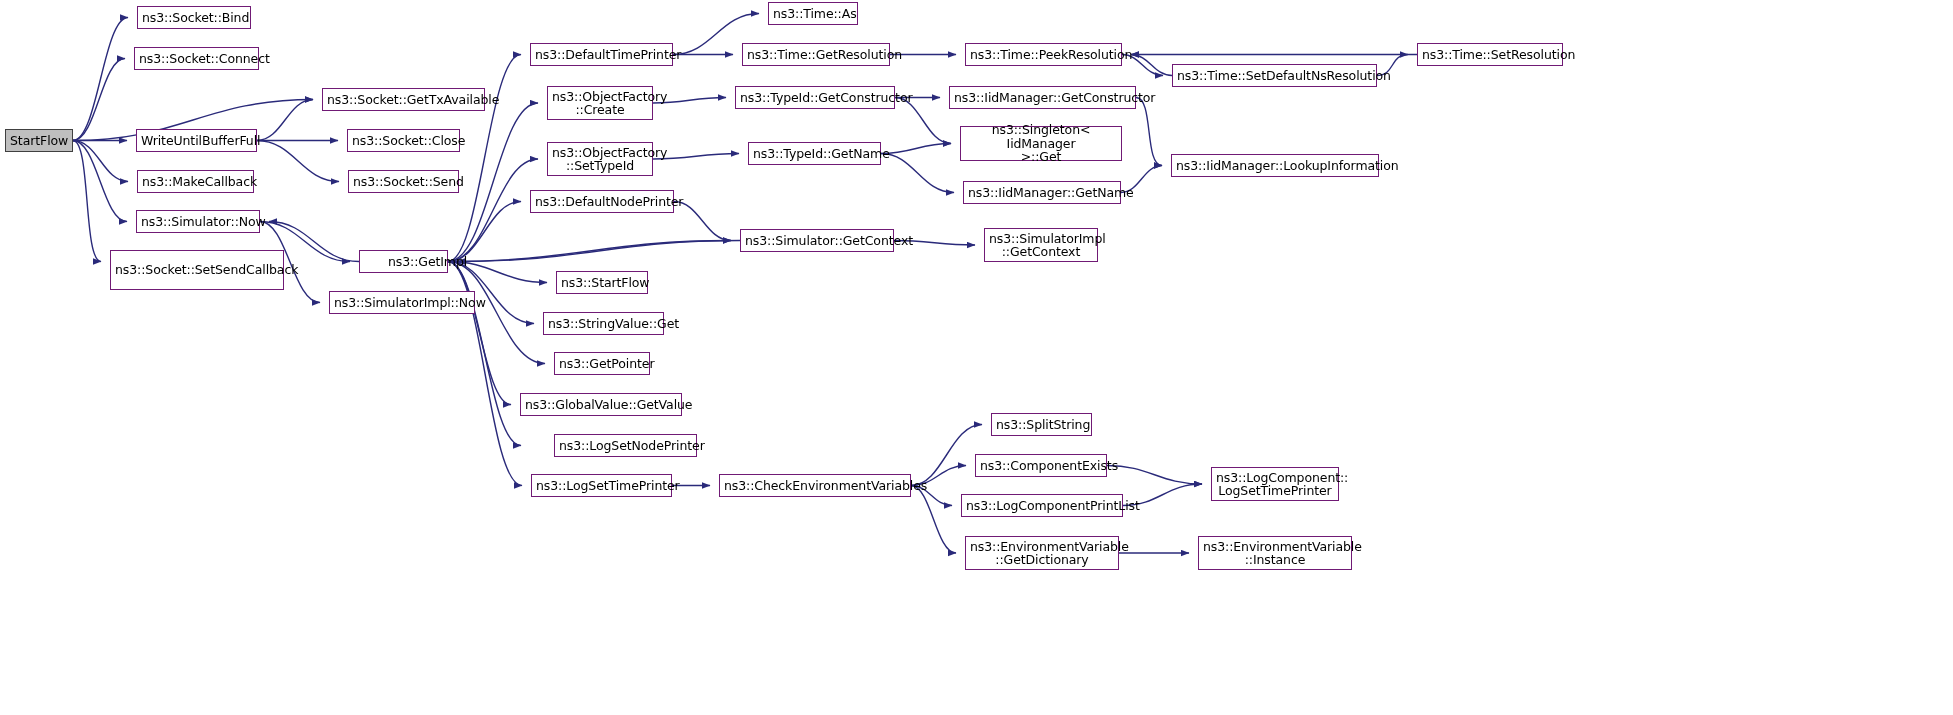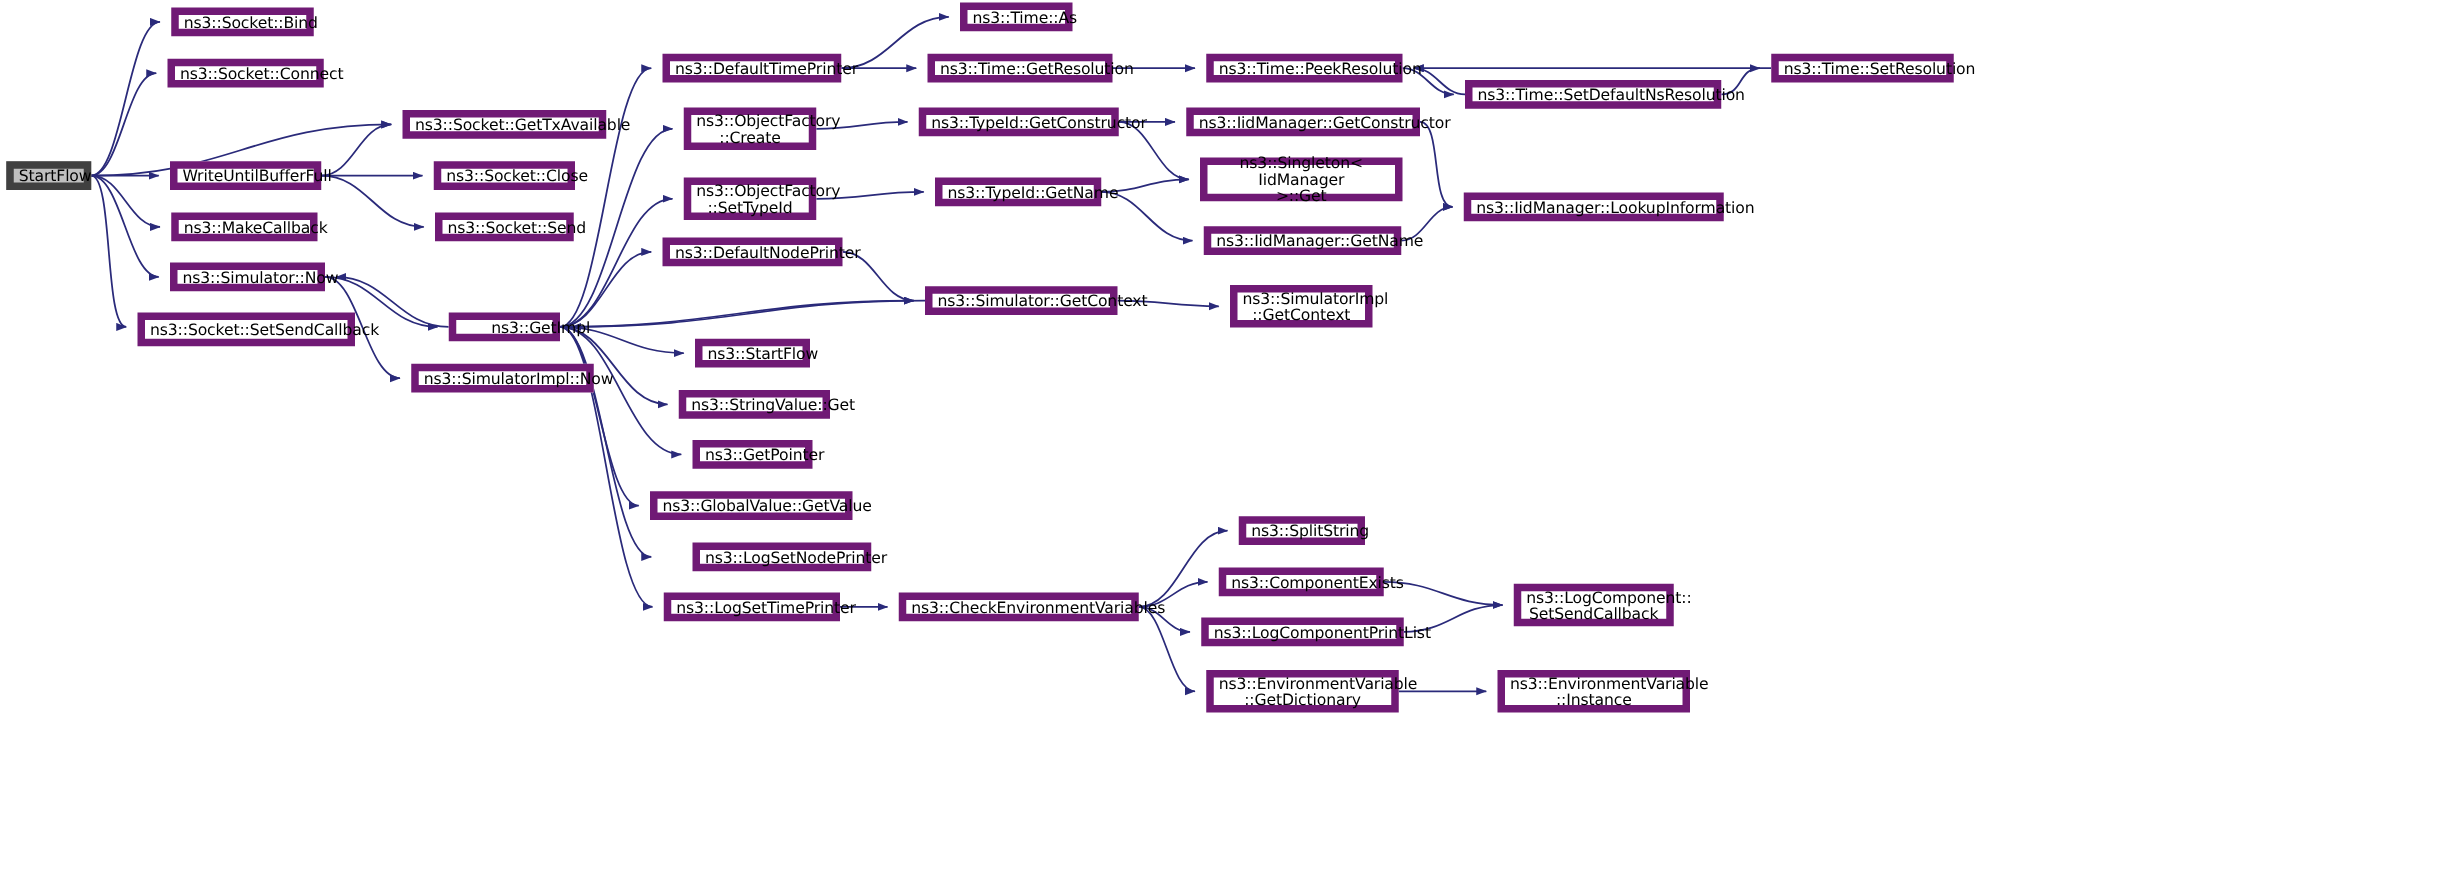--- a/index.html
+++ b/index.html
@@ -19,21 +19,21 @@
     position: absolute;
     left: 0;
     top: 0;
     width: 1953px;
     height: 715px;
     pointer-events: none;
   }
   .node {
     position: absolute;
     box-sizing: border-box;
-    border: 6px solid #701a75;
+    border: 1px solid #701a75;
     background: #ffffff;
     color: #000000;
     display: flex;
     align-items: center;
     justify-content: center;
     text-align: center;
     line-height: 1.08;
     font-size: 12.5px;
     letter-spacing: -0.1px;
     white-space: pre-line;
@@ -111,21 +111,21 @@
         <path d="M1119,553 C1150.5,553 1157.5,553 1189,553" fill="none" stroke="#2a2a7a" stroke-width="1.4" marker-end="url(#arrow)"></path>
       </g>
   </svg>
   <div id="node-layer">
       <div class="node root" style="left: 5px; top: 129px; width: 68px; height: 23px;"><span class="nlabel">StartFlow</span></div>
       <div class="node" style="left: 137px; top: 6px; width: 114px; height: 23px;"><span class="nlabel">ns3::Socket::Bind</span></div>
       <div class="node" style="left: 134px; top: 47px; width: 125px; height: 23px;"><span class="nlabel">ns3::Socket::Connect</span></div>
       <div class="node" style="left: 136px; top: 129px; width: 121px; height: 23px;"><span class="nlabel">WriteUntilBufferFull</span></div>
       <div class="node" style="left: 137px; top: 170px; width: 117px; height: 23px;"><span class="nlabel">ns3::MakeCallback</span></div>
       <div class="node" style="left: 136px; top: 210px; width: 124px; height: 23px;"><span class="nlabel">ns3::Simulator::Now</span></div>
-      <div class="node" style="left: 110px; top: 250px; width: 174px; height: 27px;"><span class="nlabel">ns3::Socket::SetSendCallback</span></div>
+      <div class="node" style="left: 110px; top: 250px; width: 174px; height: 40px;"><span class="nlabel">ns3::Socket::SetSendCallback</span></div>
       <div class="node" style="left: 322px; top: 88px; width: 163px; height: 23px;"><span class="nlabel">ns3::Socket::GetTxAvailable</span></div>
       <div class="node" style="left: 347px; top: 129px; width: 113px; height: 23px;"><span class="nlabel">ns3::Socket::Close</span></div>
       <div class="node" style="left: 348px; top: 170px; width: 111px; height: 23px;"><span class="nlabel">ns3::Socket::Send</span></div>
       <div class="node" style="left: 359px; top: 250px; width: 89px; height: 23px; padding-left: 28px;"><span class="nlabel">ns3::GetImpl</span></div>
       <div class="node" style="left: 329px; top: 291px; width: 146px; height: 23px;"><span class="nlabel">ns3::SimulatorImpl::Now</span></div>
       <div class="node" style="left: 530px; top: 43px; width: 143px; height: 23px; text-align: center;"><span class="nlabel">ns3::DefaultTimePrinter</span></div>
       <div class="node" style="left: 547px; top: 86px; width: 106px; height: 34px;"><span class="nlabel">ns3::ObjectFactory
 ::Create</span></div>
       <div class="node" style="left: 547px; top: 142px; width: 106px; height: 34px;"><span class="nlabel">ns3::ObjectFactory
 ::SetTypeId</span></div>
@@ -150,18 +150,18 @@
       <div class="node" style="left: 984px; top: 228px; width: 114px; height: 34px;"><span class="nlabel">ns3::SimulatorImpl
 ::GetContext</span></div>
       <div class="node" style="left: 991px; top: 413px; width: 101px; height: 23px;"><span class="nlabel">ns3::SplitString</span></div>
       <div class="node" style="left: 975px; top: 454px; width: 132px; height: 23px;"><span class="nlabel">ns3::ComponentExists</span></div>
       <div class="node" style="left: 961px; top: 494px; width: 162px; height: 23px;"><span class="nlabel">ns3::LogComponentPrintList</span></div>
       <div class="node" style="left: 965px; top: 536px; width: 154px; height: 34px;"><span class="nlabel">ns3::EnvironmentVariable
 ::GetDictionary</span></div>
       <div class="node" style="left: 1172px; top: 64px; width: 205px; height: 23px;"><span class="nlabel">ns3::Time::SetDefaultNsResolution</span></div>
       <div class="node" style="left: 1171px; top: 154px; width: 208px; height: 23px;"><span class="nlabel">ns3::IidManager::LookupInformation</span></div>
       <div class="node" style="left: 1211px; top: 467px; width: 128px; height: 34px;"><span class="nlabel">ns3::LogComponent::
-SetSendCallback</span></div>
+LogSetTimePrinter</span></div>
       <div class="node" style="left: 1198px; top: 536px; width: 154px; height: 34px;"><span class="nlabel">ns3::EnvironmentVariable
 ::Instance</span></div>
       <div class="node" style="left: 1417px; top: 43px; width: 146px; height: 23px;"><span class="nlabel">ns3::Time::SetResolution</span></div>
     </div>
 </div>
 
 </body></html>

